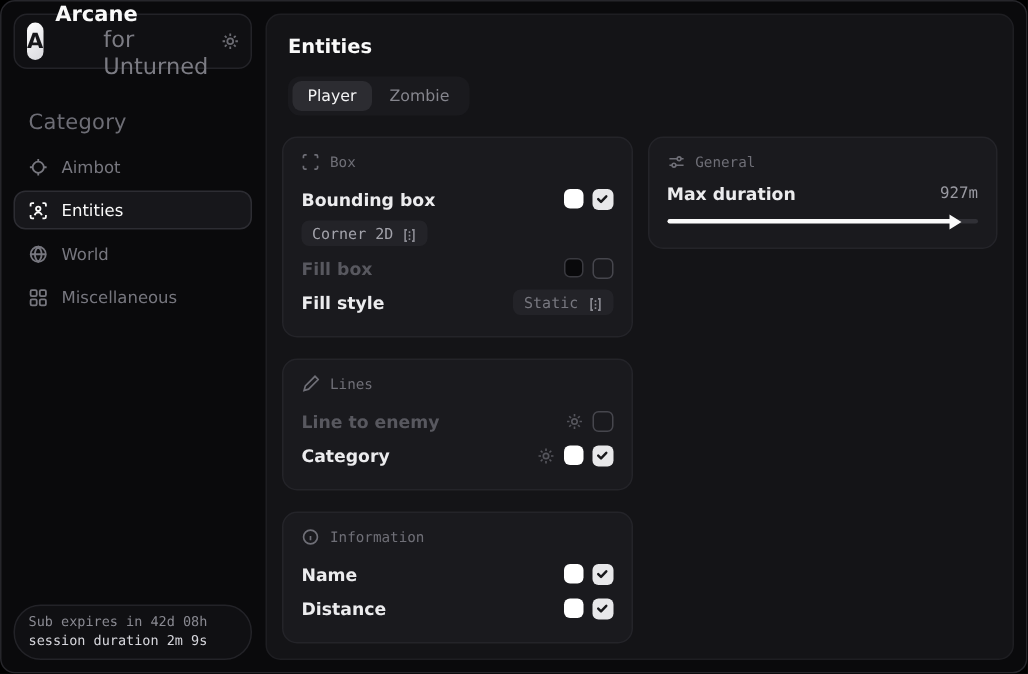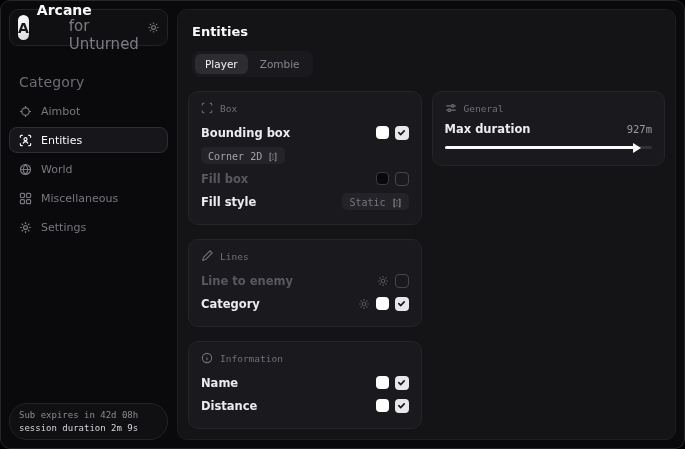--- a/index.html
+++ b/index.html
@@ -165,29 +165,20 @@
         <span class="nico">
           <svg width="13" height="13" viewBox="0 0 14 14" fill="none" stroke="currentColor" stroke-width="1.3">
             <rect x="1.5" y="1.5" width="4.4" height="4.4" rx="1"></rect>
             <rect x="8.1" y="1.5" width="4.4" height="4.4" rx="1"></rect>
             <rect x="1.5" y="8.1" width="4.4" height="4.4" rx="1"></rect>
             <rect x="8.1" y="8.1" width="4.4" height="4.4" rx="1"></rect>
           </svg>
         </span>
         <span>Miscellaneous</span>
       </div>
-      <div class="nav-item">
-        <span class="nico">
-          <svg width="13" height="13" viewBox="0 0 14 14" fill="none" stroke="currentColor" stroke-width="1.3">
-            <circle cx="7" cy="7" r="2.1"></circle>
-            <path d="M7 1.2v1.9M7 10.9v1.9M1.2 7h1.9M10.9 7h1.9M2.9 2.9l1.4 1.4M9.7 9.7l1.4 1.4M11.1 2.9L9.7 4.3M4.3 9.7l-1.4 1.4"></path>
-          </svg>
-        </span>
-        <span>Settings</span>
-      </div>
     </div>
 
     <div class="sidebar-spacer"></div>
 
     <div class="sub-card">
       <div class="sub-line1">Sub expires in 42d 08h</div>
       <div class="sub-line2">session duration 2m 9s</div>
     </div>
   </div>
 

